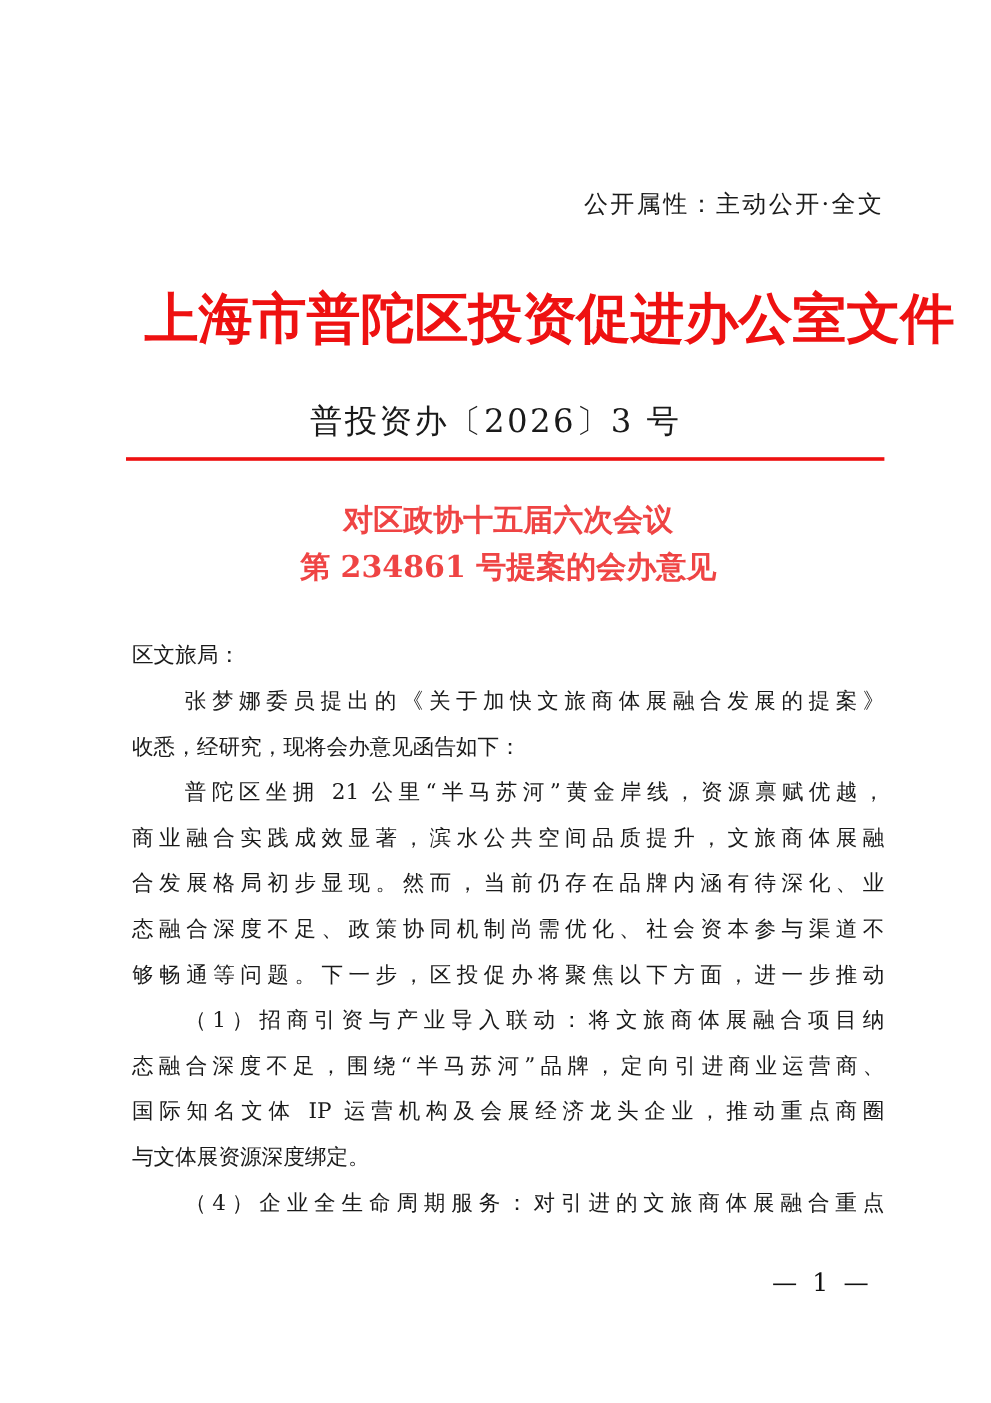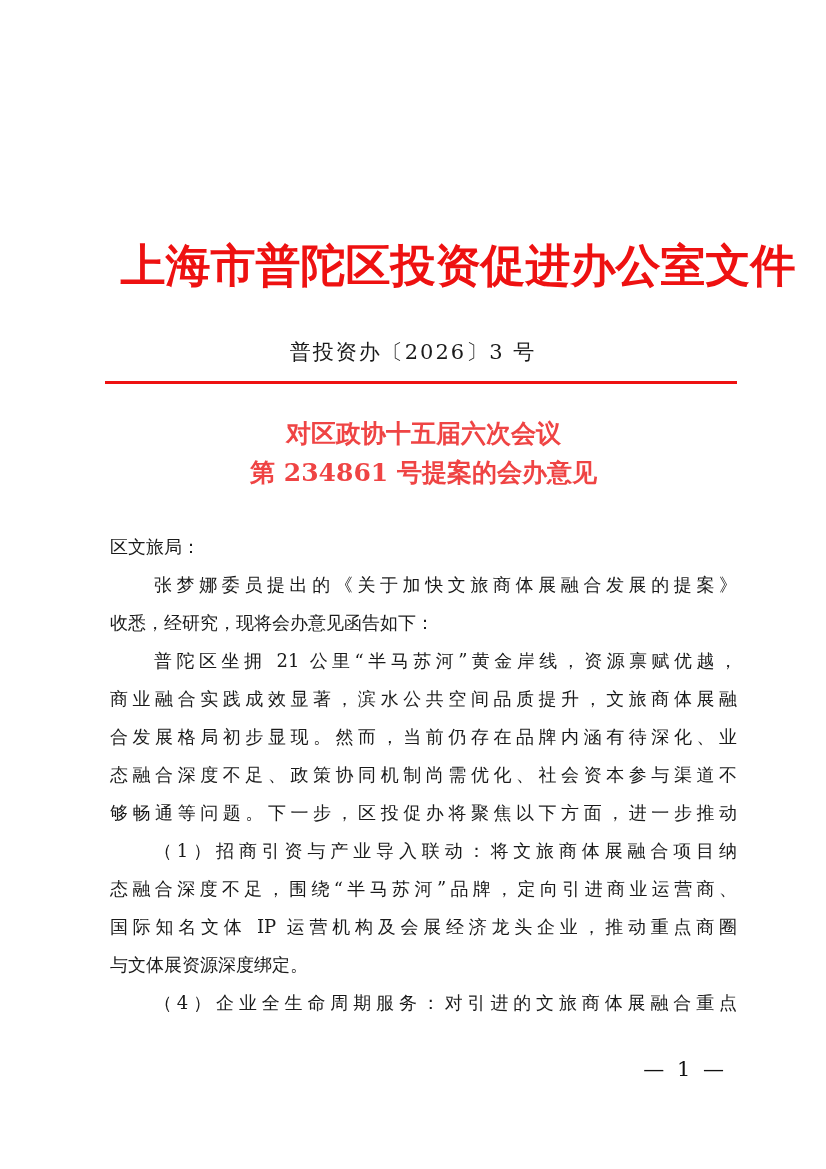--- a/index.html
+++ b/index.html
@@ -40,21 +40,21 @@
     color: #ee1111;
     white-space: nowrap;
     margin-left: 45px;
   }
   .doc-number {
     position: absolute;
     top: 340px;
     left: 0;
     width: 826px;
     text-align: center;
-    font-size: 21px;
+    font-size: 27px;
     letter-spacing: 2px;
     line-height: 24px;
     color: #1a1a1a;
   }
   .red-line {
     position: absolute;
     top: 381px;
     left: 105px;
     width: 632px;
     height: 3px;
@@ -103,20 +103,21 @@
     letter-spacing: 3px;
     line-height: 28px;
     color: #111111;
   }
 </style>
 </head>
 <body>
 
 <div class="page">
 
+  <div class="disclosure">公开属性：主动公开·全文</div>
 
   <div class="agency-title accent-red-text" style="color: rgb(238, 17, 17);">上海市普陀区投资促进办公室文件</div>
 
   <div class="doc-number">普投资办〔2026〕3 号</div>
 
   <div class="red-line accent-red-bg" style="background: rgb(238, 17, 17);"></div>
 
   <div class="doc-title">
     <div>对区政协十五届六次会议</div>
     <div>第 234861 号提案的会办意见</div>

